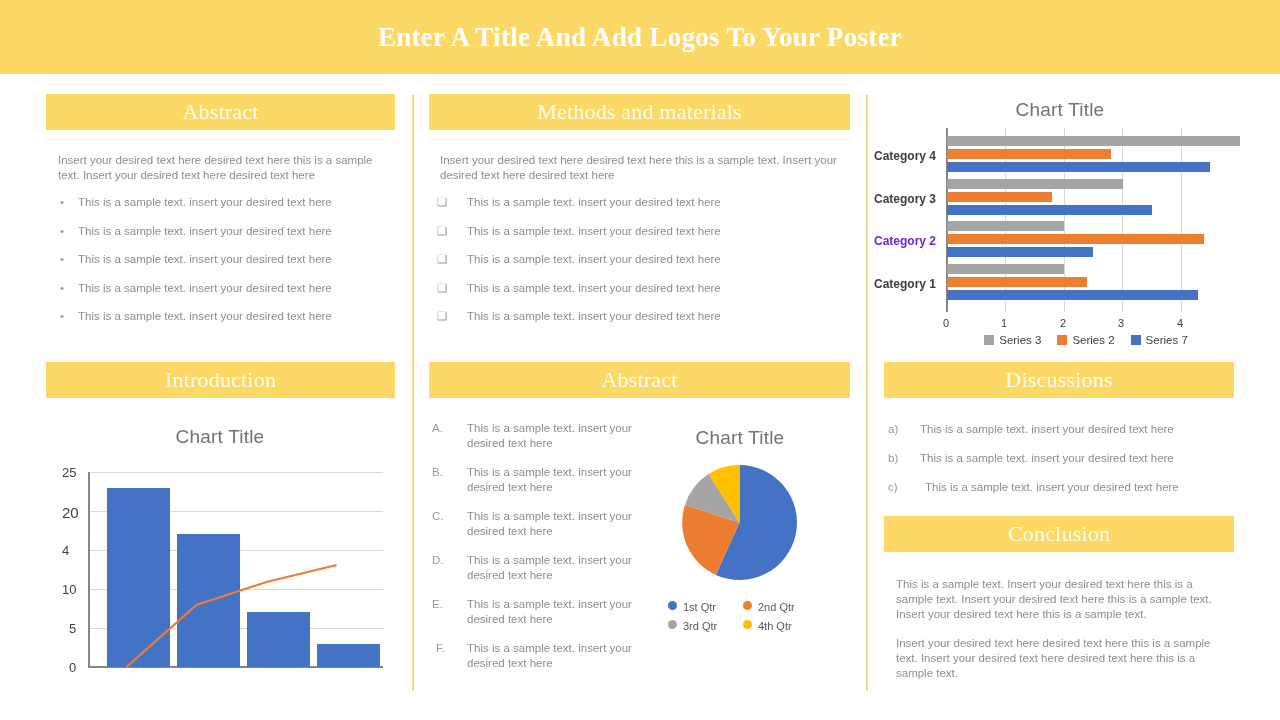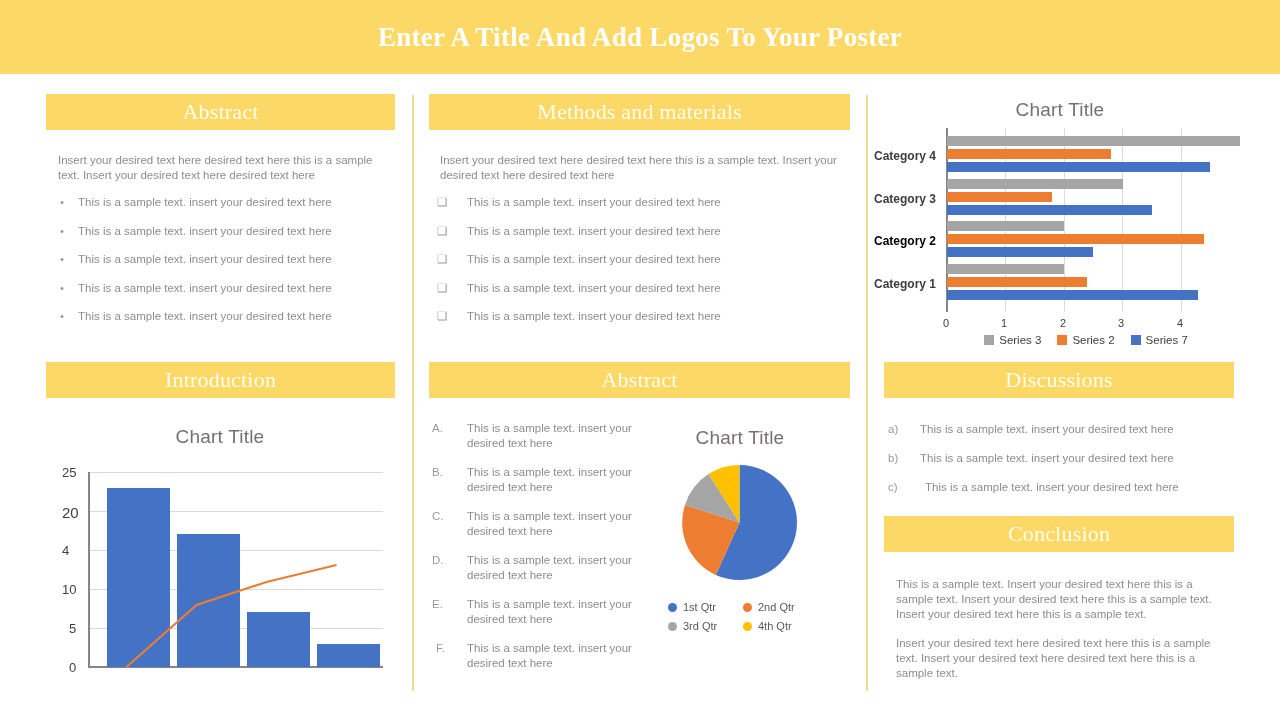--- a/index.html
+++ b/index.html
@@ -59,21 +59,21 @@
   .axis-lbl { position:absolute; font-size:11px; color:#404040; }
   .gridline { position:absolute; background:#d9d9d9; }
   .axisline { position:absolute; background:#868686; }
   .bar { position:absolute; }
   .legend-row { position:absolute; display:flex; align-items:center; font-size:11.5px; color:#404040; }
   .legend-item { display:flex; align-items:center; }
   .legend-swatch { width:10px; height:10px; margin-right:5px; }
 
   .pie-legend { position:absolute; font-size:11px; color:#595959; }
   .pie-legend .pl-row { display:flex; }
-  .pie-legend .pl-item { display:flex; align-items:center; }
+  .pie-legend .pl-item { display:flex; }
   .pl-dot { width:9px; height:9px; border-radius:50%; margin-right:6px; }
 </style>
 </head>
 <body>
 
 <div id="poster-banner"></div>
 <div id="poster-title">Enter A Title And Add Logos To Your Poster</div>
 
 <div class="col-divider" id="divider-left"></div>
 <div class="col-divider" id="divider-right"></div>
@@ -128,21 +128,21 @@
   </div>
   <div class="li">
     <span class="mk" style="width:30px;">❑</span>
     <span class="tx">This is a sample text. insert your desired text here</span>
   </div>
 </div>
 
 <div class="chart-title" style="left:880px; top:99px; width:360px;">Chart Title</div>
 
 <div class="axis-lbl" style="left:874px; top:277px; font-size:12px; font-weight:bold; color:#3d3d3d;">Category 1</div>
-<div class="axis-lbl" style="left:874px; top:234px; font-size:12px; font-weight:bold; color:#000000;">Category 2</div>
+<div class="axis-lbl" style="left:874px; top:234px; font-size:12px; font-weight:bold; color:#6d28d9;">Category 2</div>
 <div class="axis-lbl" style="left:874px; top:192px; font-size:12px; font-weight:bold; color:#3d3d3d;">Category 3</div>
 <div class="axis-lbl" style="left:874px; top:149px; font-size:12px; font-weight:bold; color:#3d3d3d;">Category 4</div>
 
 <div class="gridline" style="left:1005px; top:128px; width:1px; height:184px;"></div>
 <div class="gridline" style="left:1064px; top:128px; width:1px; height:184px;"></div>
 <div class="gridline" style="left:1122px; top:128px; width:1px; height:184px;"></div>
 <div class="gridline" style="left:1181px; top:128px; width:1px; height:184px;"></div>
 <div class="axisline" style="left:946px; top:128px; width:1.5px; height:184px;"></div>
 
 <div class="bar" style="left:947px; top:136px;  width:293px; height:10px; background:#a5a5a5;"></div>

